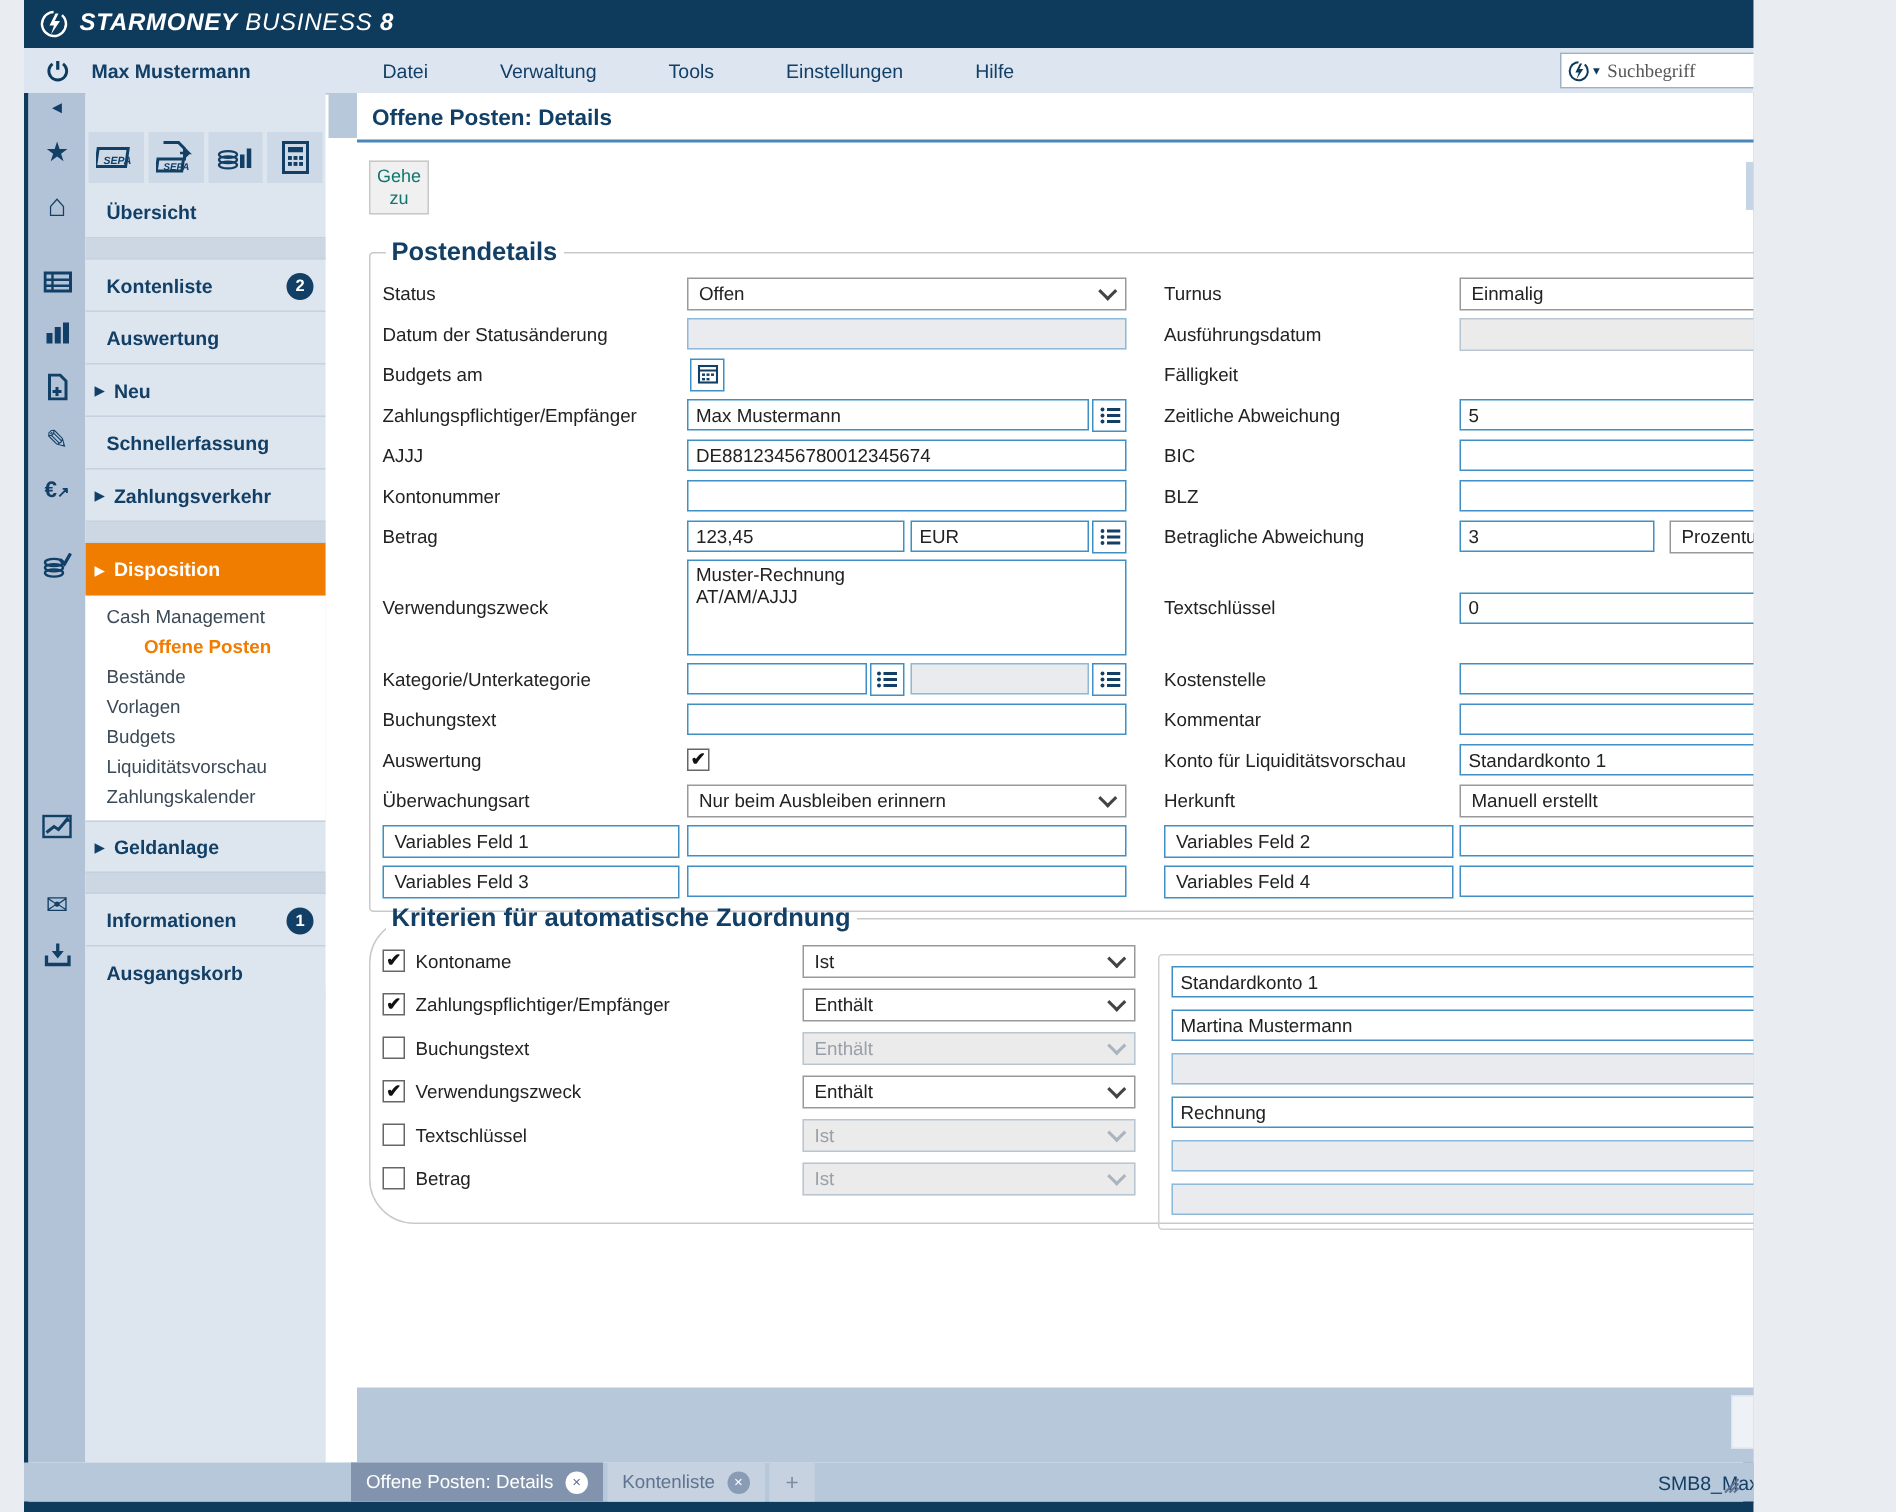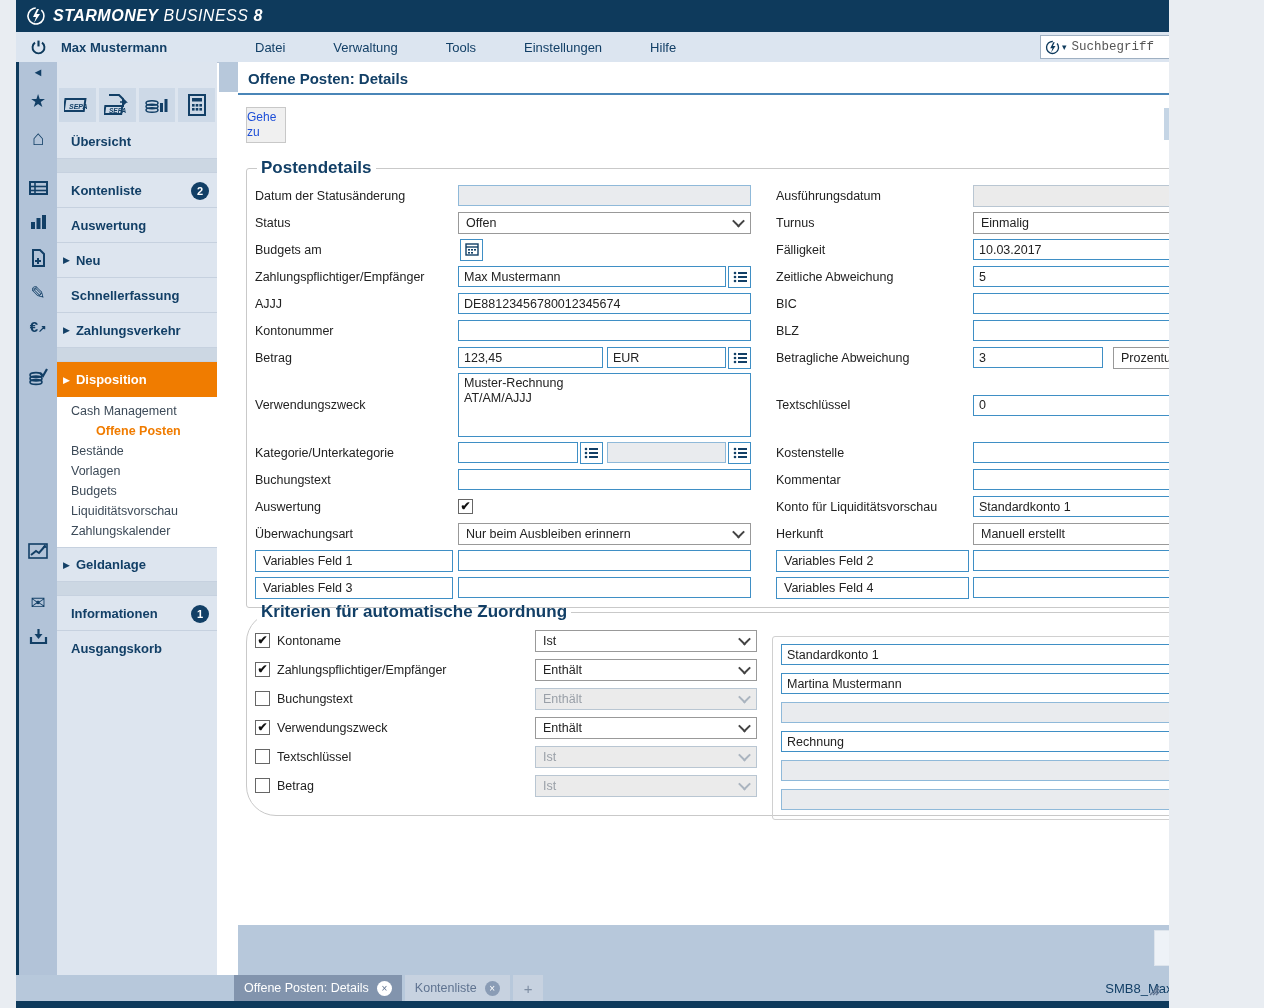--- a/index.html
+++ b/index.html
@@ -14,21 +14,21 @@
   .wbtn.close{background:#e31e24;width:38px;height:26px;margin-right:4px;font-weight:bold;}
   .minline{display:inline-block;width:10px;border-bottom:2px solid #fff;}
   .maxbox{display:inline-block;width:10px;height:9px;border:2px solid #fff;}
   
   #menubar{position:absolute;left:0;top:32px;width:1264px;height:30px;background:#dce5f0;border-bottom:1px solid #b9c5d6;display:flex;align-items:center;}
   .pwr{margin-left:14px;display:flex;align-items:center;color:#0e3a5c;}
   .muser{font-weight:bold;color:#123f66;font-size:13px;margin-left:14px;width:170px;}
   .mitem{color:#123f66;font-size:13px;margin:0 24px;cursor:default;}
   #searchbox{margin-left:auto;margin-right:14px;width:216px;height:22px;background:#fff;border:1px solid #9fb0c2;display:flex;align-items:center;padding:0 4px;}
   #searchbox .caret{font-size:9px;color:#0e3a5c;margin:0 3px 0 2px;}
-  #searchbox input{border:0;outline:0;flex:1;font-size:12.5px;font-family:Liberation Mono, monospace;color:#333;min-width:0;background:transparent;}
+  #searchbox input{border:0;outline:0;flex:1;font-size:12.5px;font-family:Liberation Serif, serif;color:#333;min-width:0;background:transparent;}
   #searchbox input::placeholder{color:#555;opacity:1;}
   
   #stripeL{position:absolute;left:0;top:62px;width:3px;height:940px;background:#0e3a5c;}
   #stripeR{position:absolute;right:0;top:62px;width:7px;height:940px;background:#0e3a5c;}
   #stripeB{position:absolute;left:0;top:1001px;width:1264px;height:7px;background:#0e3a5c;}
   
   #iconstrip{position:absolute;left:3px;top:62px;width:38px;height:913px;background:#b2c3d8;}
   .sicon{position:absolute;left:0;width:38px;text-align:center;color:#123f66;}
   #navpanel{position:absolute;left:41px;top:62px;width:160px;height:913px;background:#dde5ef;}
   #navtools{position:absolute;left:2px;top:26px;width:156px;height:34px;display:flex;gap:3px;}
@@ -42,21 +42,21 @@
   .navrow.orange .lbl,.navrow.orange .arr{color:#fff;}
   #submenu{background:#fff;padding:4px 0 6px 0;}
   .subitem{height:20px;line-height:20px;font-size:12.5px;color:#3c4a58;padding-left:14px;}
   .subitem.active{color:#f07c00;font-weight:bold;padding-left:39px;}
   #navfill{position:absolute;left:0;top:595px;width:160px;bottom:0;background:#dde5ef;}
   #splitter{position:absolute;left:203px;top:62px;width:19px;height:30px;background:#b7c8db;}
   
   #content{position:absolute;left:222px;top:62px;width:1030px;height:913px;background:#fff;}
   #pagetitle{position:absolute;left:10px;top:8px;font-size:15px;font-weight:bold;color:#123f66;}
   #titlerule{position:absolute;left:0;top:31px;width:1030px;border-bottom:2px solid #4a86b8;}
-  #gotobtn{position:absolute;left:8px;top:45px;width:40px;height:36px;background:#f0f0f0;border:1px solid #c8c8c8;color:#1d4ed8;font-size:12px;text-align:left;line-height:15px;padding-top:2px;box-sizing:border-box;}
+  #gotobtn{position:absolute;left:8px;top:45px;width:40px;height:36px;background:#f0f0f0;border:1px solid #c8c8c8;color:#0f766e;font-size:12px;text-align:center;line-height:15px;padding-top:2px;box-sizing:border-box;}
   #gearbtn{position:absolute;right:70px;top:46px;width:34px;height:32px;background:#c5d5e5;display:flex;align-items:center;justify-content:center;color:#0e3a5c;}
   #backbtn{position:absolute;right:30px;top:46px;width:34px;height:32px;background:#c5d5e5;display:flex;align-items:center;justify-content:center;color:#0e3a5c;}
   fieldset{border:1px solid #c9c9c9;border-radius:3px;margin:0 14px 0 8px;padding:4px 8px 6px 8px;}
   #fs1{position:absolute;left:0;top:96px;width:1012px;box-sizing:border-box;}
   #fs2{position:absolute;left:0;top:540px;width:1012px;box-sizing:border-box;position:absolute;border-radius:30px;}
   legend{font-size:17px;font-weight:bold;color:#123f66;padding:0 4px;margin-left:2px;}
   .hrow{display:flex;align-items:center;height:27px;}
   .hrow.tall{height:68px;}
   .c1{width:203px;flex:none;font-size:12.5px;color:#222;}
   .c2{width:293px;flex:none;display:flex;align-items:center;}
@@ -299,47 +299,47 @@
         <svg width="22" height="16" viewBox="0 0 22 16">
           <line x1="6" y1="8" x2="21" y2="8" stroke="#0e3a5c" stroke-width="5"></line>
           <polygon points="0,8 9,1.5 9,14.5" fill="#0e3a5c"></polygon>
         </svg>
       </div>
 
     <fieldset id="fs1">
       <legend>Postendetails</legend>
 
       <div class="hrow">
-        <span class="c1">Datum der Statusänderung</span>
-        <span class="c2">
-            <input class="inp dis" disabled="" value="" style="">
-          </span>
-        <span class="cgap"></span>
-        <span class="c3">Ausführungsdatum</span>
-        <span class="c4">
-            <span class="sel dis">
-              <span class="stxt"></span>
-              <span class="chev"></span>
-            </span>
-          </span>
-      </div>
-
-      <div class="hrow">
         <span class="c1">Status</span>
         <span class="c2">
             <span class="sel">
               <span class="stxt">Offen</span>
               <span class="chev"></span>
             </span>
           </span>
         <span class="cgap"></span>
         <span class="c3">Turnus</span>
         <span class="c4">
             <span class="sel">
               <span class="stxt">Einmalig</span>
+              <span class="chev"></span>
+            </span>
+          </span>
+      </div>
+
+      <div class="hrow">
+        <span class="c1">Datum der Statusänderung</span>
+        <span class="c2">
+            <input class="inp dis" disabled="" value="" style="">
+          </span>
+        <span class="cgap"></span>
+        <span class="c3">Ausführungsdatum</span>
+        <span class="c4">
+            <span class="sel dis">
+              <span class="stxt"></span>
               <span class="chev"></span>
             </span>
           </span>
       </div>
 
       <div class="hrow">
         <span class="c1">Budgets am</span>
         <span class="c2">
             <span class="sqbtn">
               <svg width="14" height="13" viewBox="0 0 14 13">
@@ -350,36 +350,20 @@
                   <rect x="6" y="6" width="2" height="1.6"></rect>
                   <rect x="9" y="6" width="2" height="1.6"></rect>
                   <rect x="3" y="9" width="2" height="1.6"></rect>
                   <rect x="6" y="9" width="2" height="1.6"></rect>
                 </g>
               </svg>
             </span>
           </span>
         <span class="cgap"></span>
         <span class="c3">Fälligkeit</span>
-        <span class="c4">
-            <input class="inp" value="10.03.2017" style="">
-            <span class="sqbtn">
-              <svg width="14" height="13" viewBox="0 0 14 13">
-                <rect x="1" y="1" width="12" height="11" fill="none" stroke="#123f66" stroke-width="1.4"></rect>
-                <line x1="1" y1="4" x2="13" y2="4" stroke="#123f66" stroke-width="1.4"></line>
-                <g fill="#123f66">
-                  <rect x="3" y="6" width="2" height="1.6"></rect>
-                  <rect x="6" y="6" width="2" height="1.6"></rect>
-                  <rect x="9" y="6" width="2" height="1.6"></rect>
-                  <rect x="3" y="9" width="2" height="1.6"></rect>
-                  <rect x="6" y="9" width="2" height="1.6"></rect>
-                </g>
-              </svg>
-            </span>
-          </span>
       </div>
 
       <div class="hrow">
         <span class="c1">Zahlungspflichtiger/Empfänger</span>
         <span class="c2">
             <input class="inp" value="Max Mustermann" style="">
             <span class="sqbtn">
               <svg width="14" height="12" viewBox="0 0 14 12">
                 <g fill="#123f66">
                   <circle cx="2" cy="2" r="1.3"></circle>

